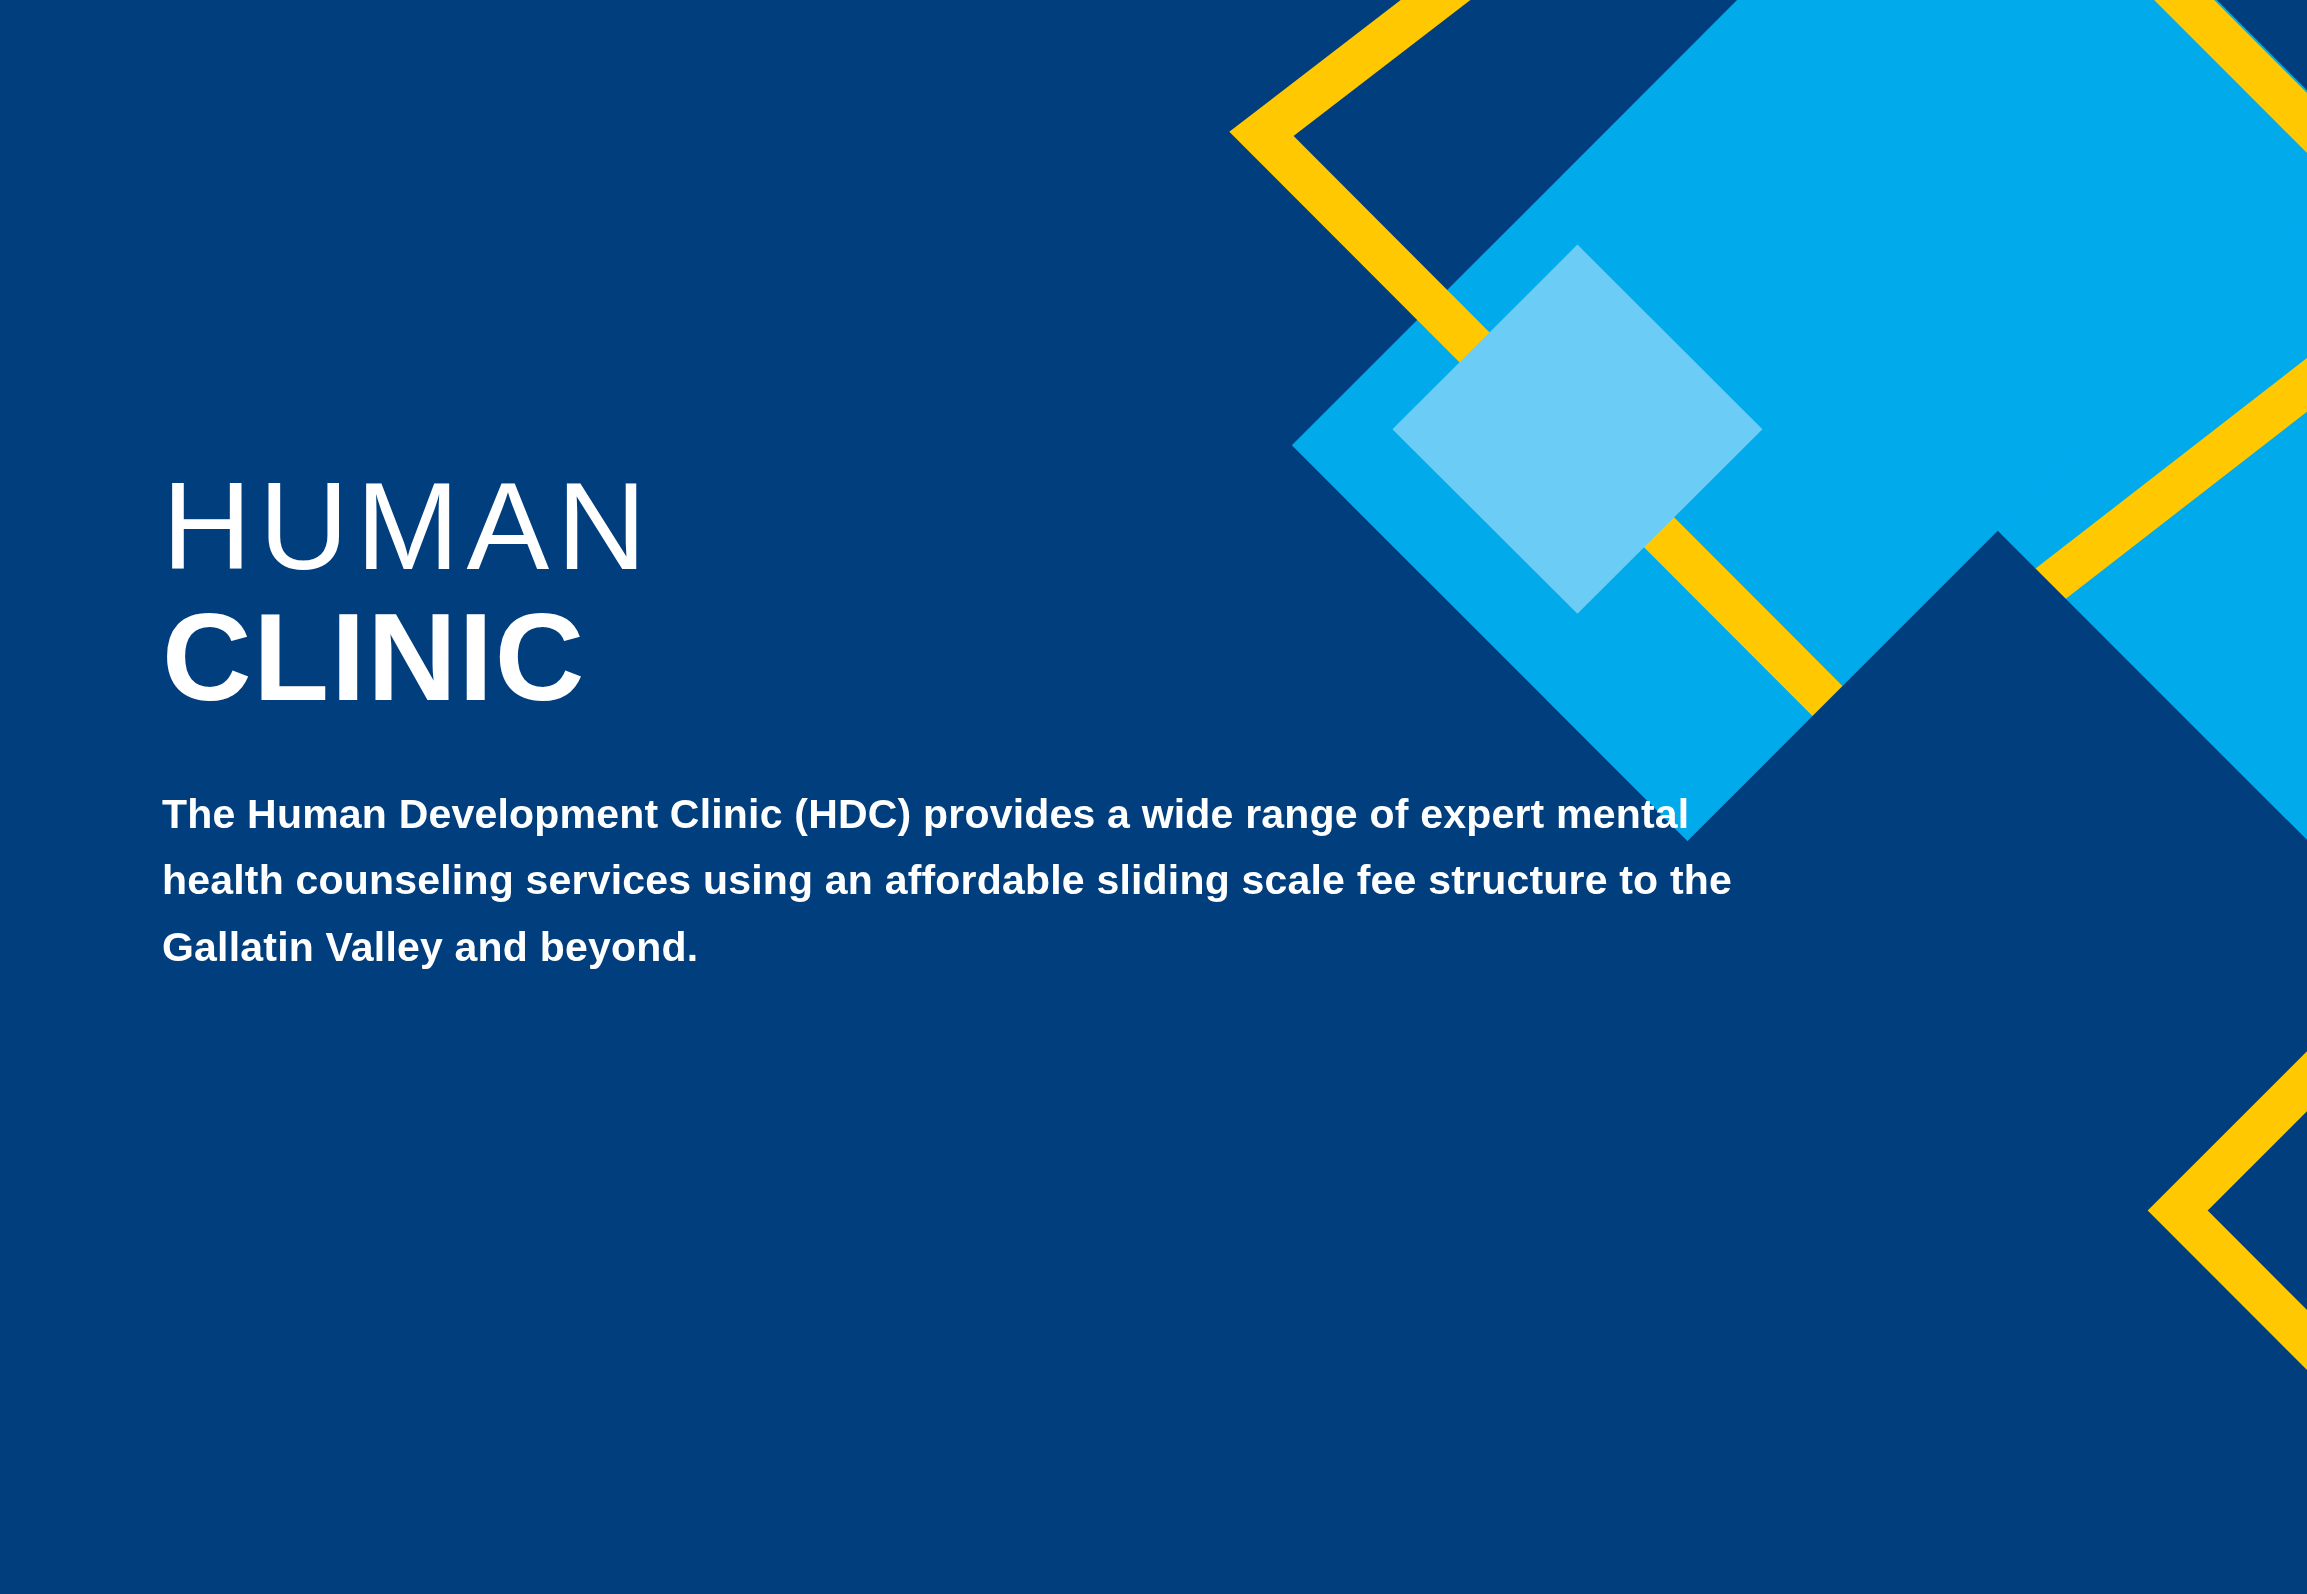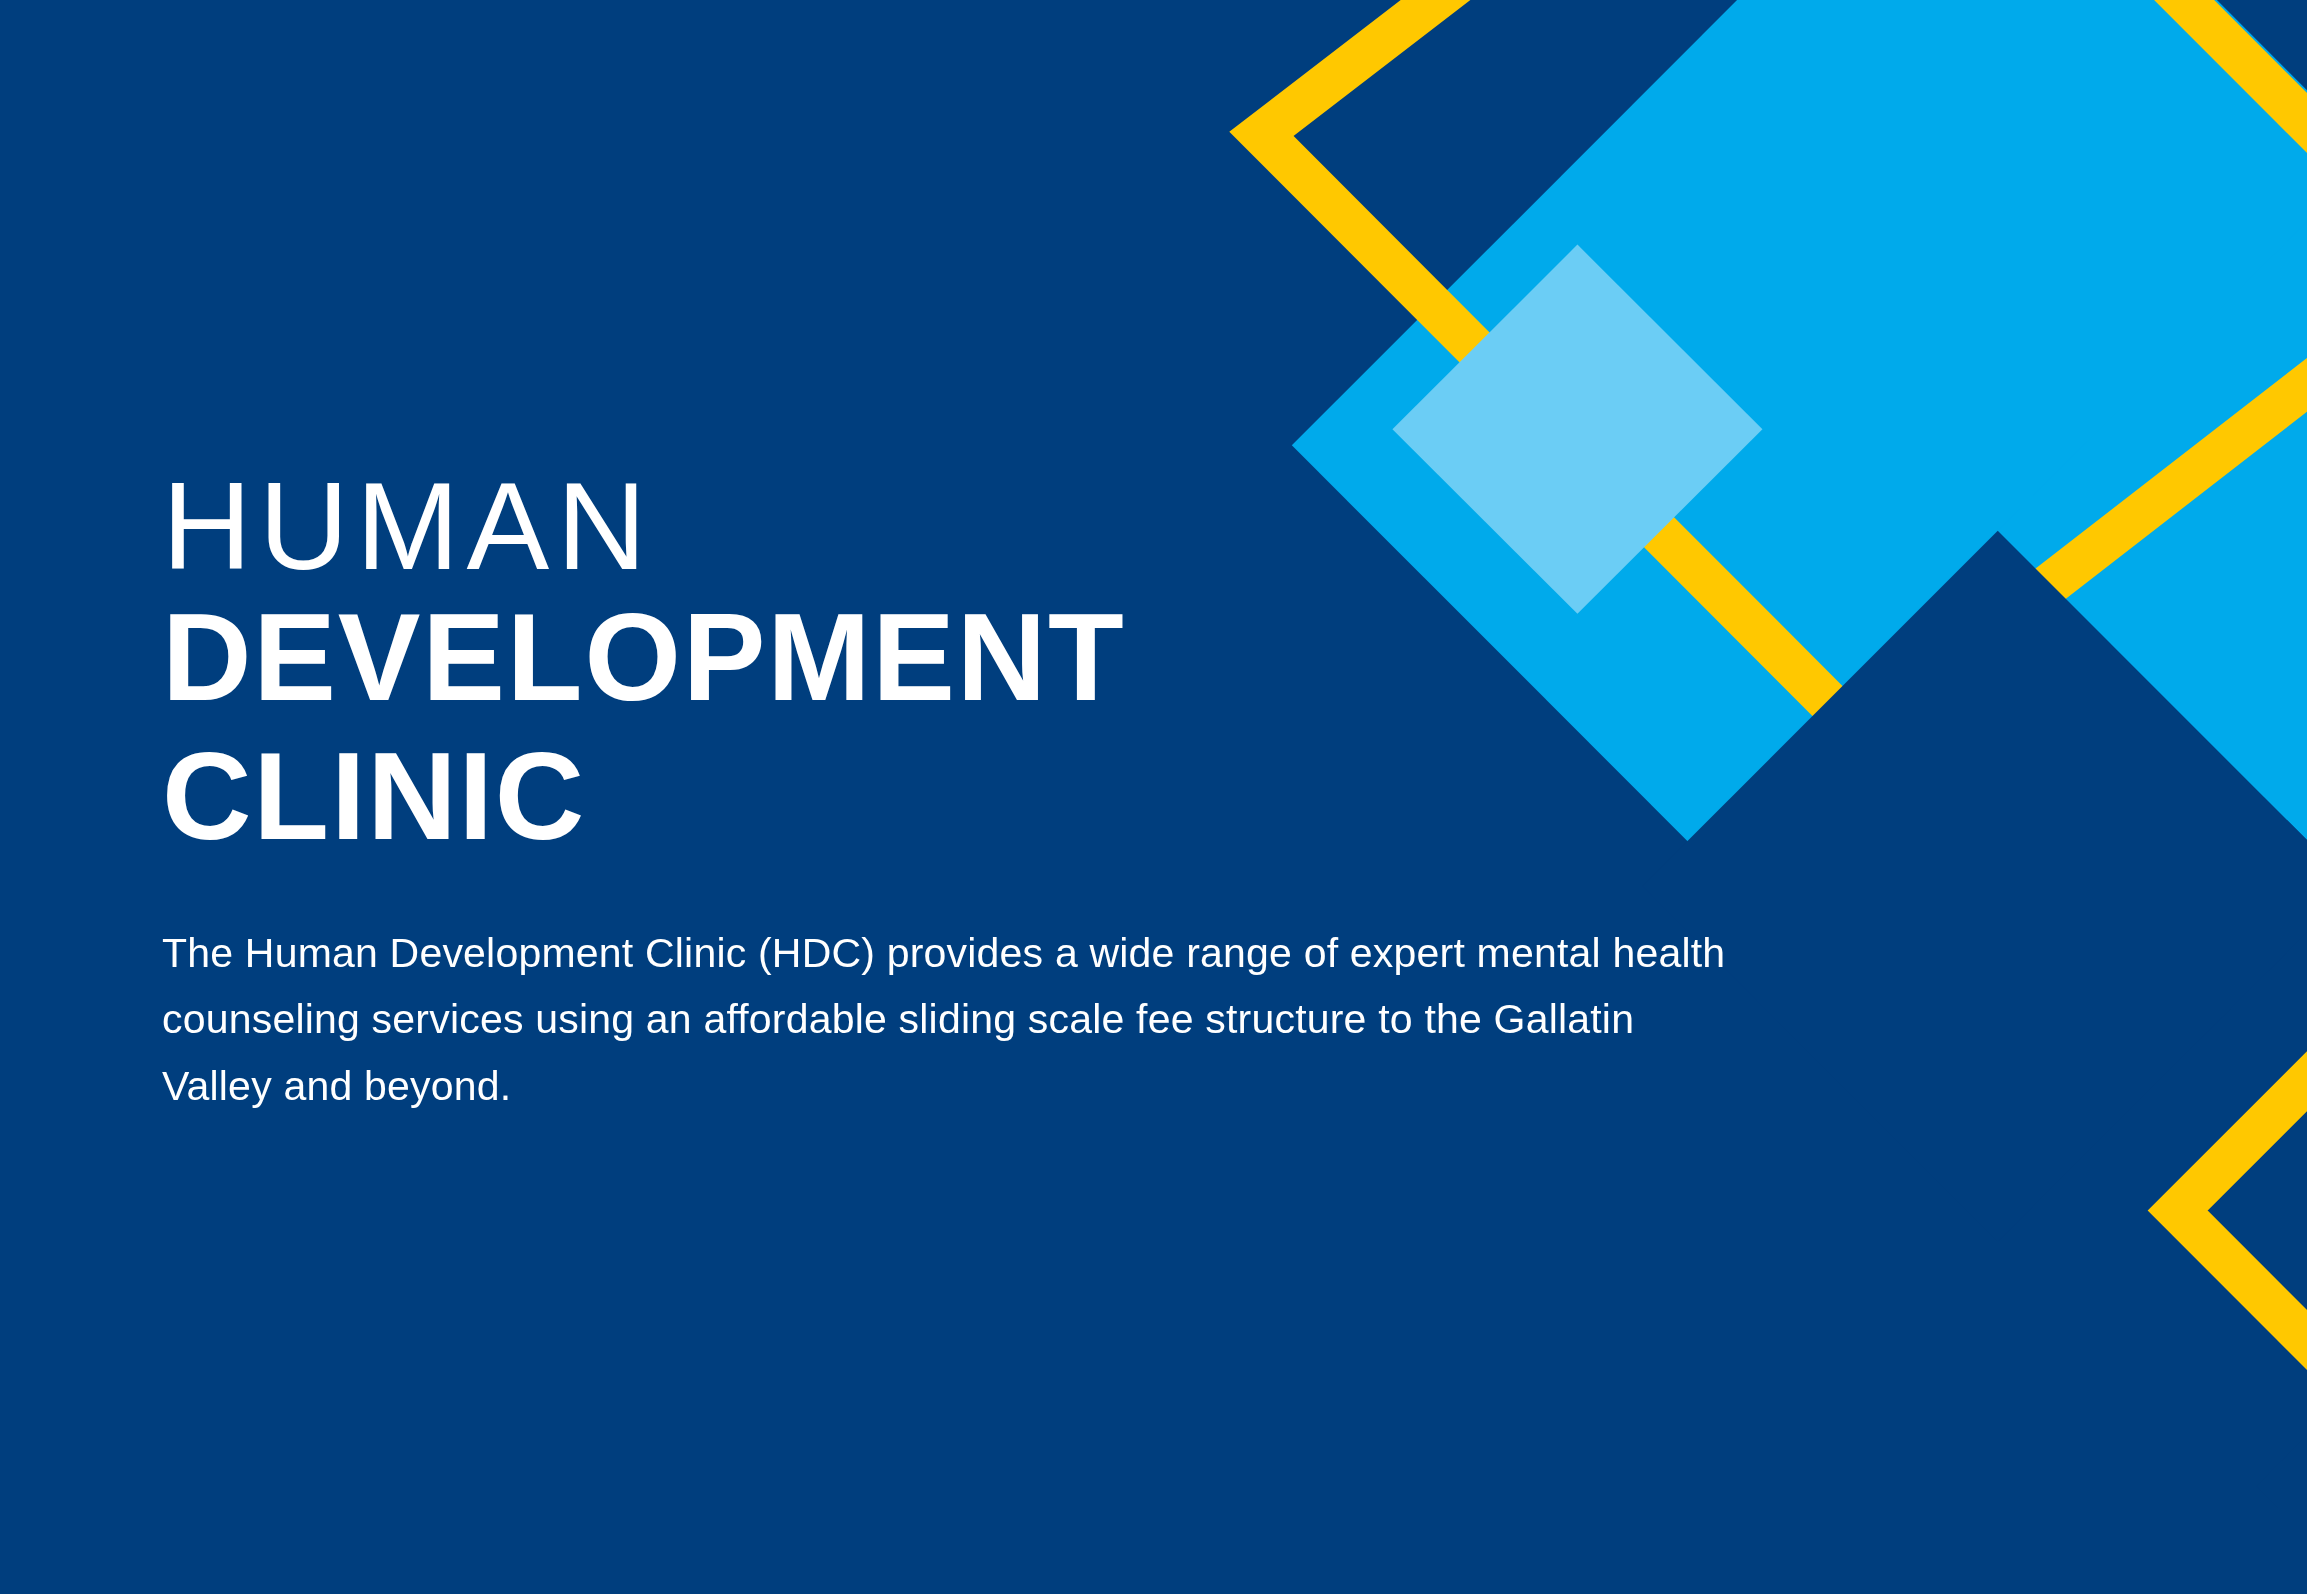--- a/index.html
+++ b/index.html
@@ -41,21 +41,21 @@
     line-height:1.12;
     font-weight:700;
     letter-spacing:1.8px;
     color:#FFFFFF;
     white-space:nowrap;
   }
   #desc {
     margin-top:54px;
     font-size:41px;
     line-height:1.62;
-    font-weight:400;
+    font-weight:700;
     letter-spacing:0.2px;
     color:#FFFFFF;
     max-width:1592px;
   }
 </style>
 </head>
 <body>
 
 <div id="banner">
 
@@ -84,21 +84,20 @@
     <polygon points="5475,1868 6230,2623 5475,3378 4720,2623" fill="none" stroke="#FFC800" stroke-width="92"></polygon>
 
     <polygon points="6505,2880 7085,3460 6505,4040 5925,3460" fill="#6BCDF5"></polygon>
 
   </svg>
 
   <div id="content">
 
     <div class="h-light">HUMAN</div>
 
-    <div class="h-bold">DEVELOPMENT</div>
 
     <div class="h-bold">CLINIC</div>
 
     <p id="desc">The Human Development Clinic (HDC) provides a wide range of expert mental health counseling services using an affordable sliding scale fee structure to the Gallatin Valley and beyond.</p>
 
   </div>
 
 </div>
 
 

